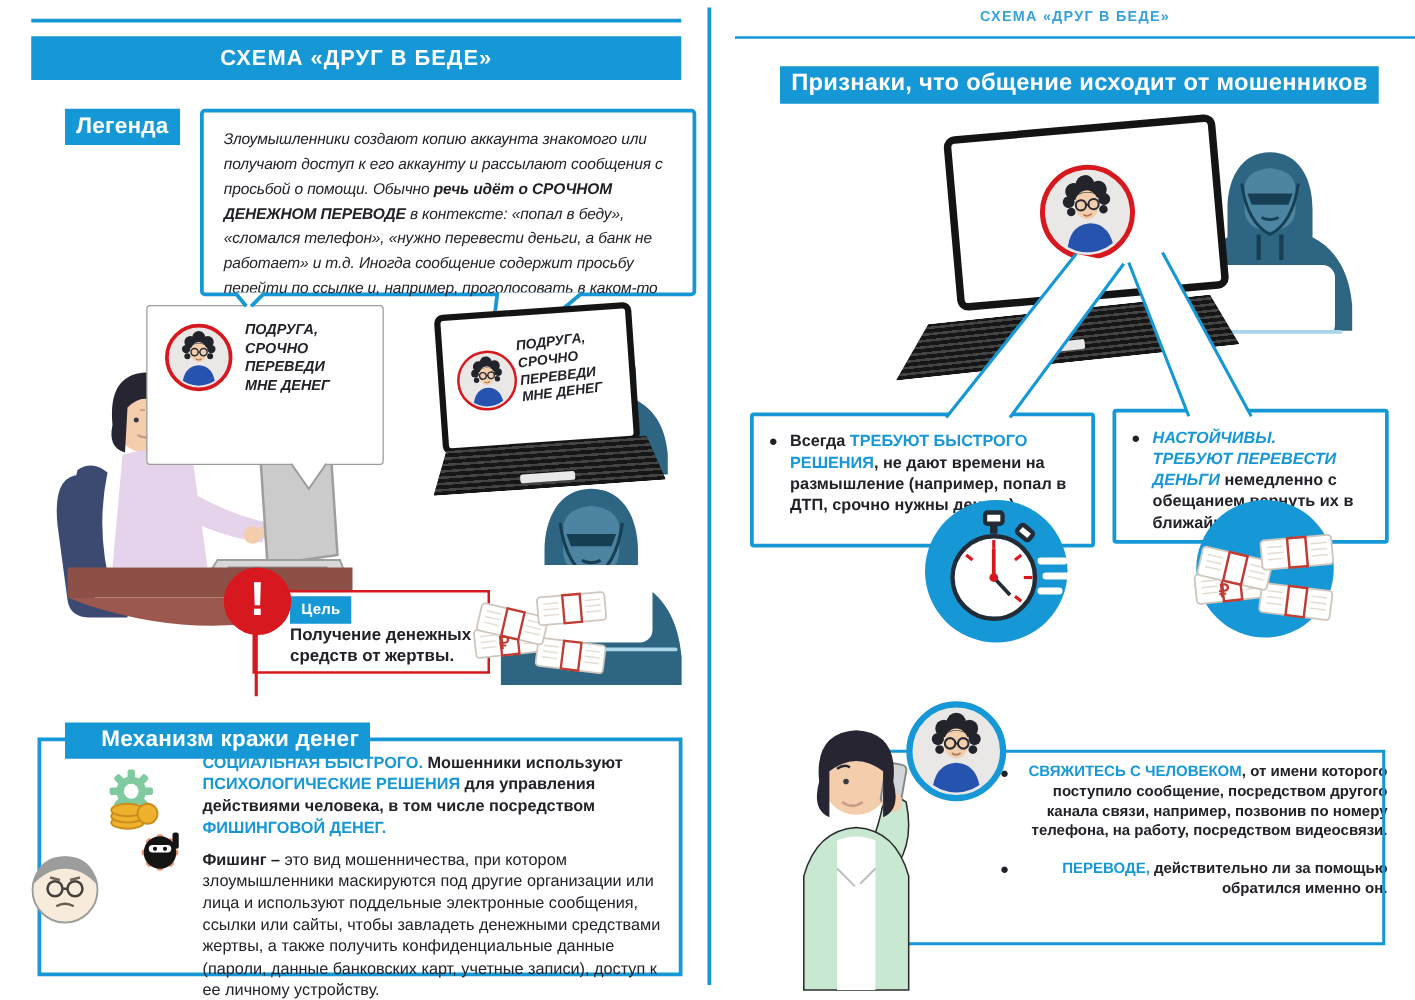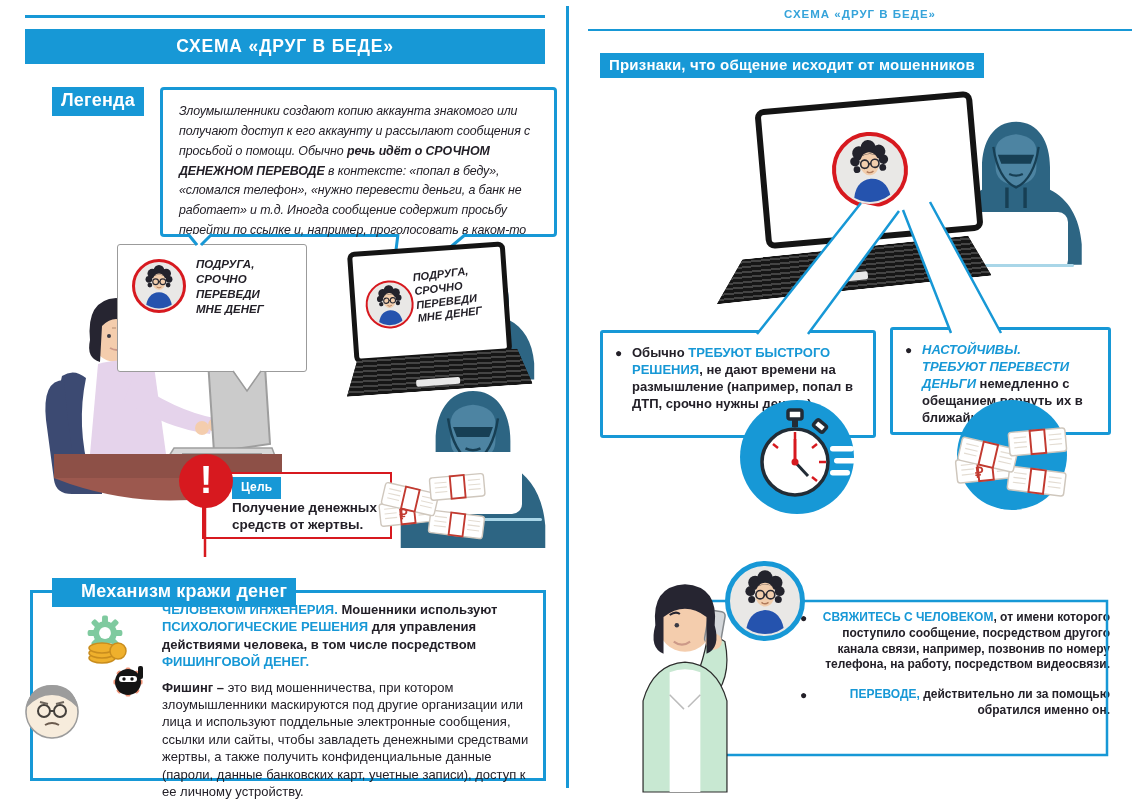--- a/index.html
+++ b/index.html
@@ -50,21 +50,21 @@
   .mech-text p{margin:0;font-size:13px;line-height:1.34;}
   .mech-text .p1{font-weight:bold;}
   .mech-text .p2{margin-top:8px;}
   .h2-laptop{left:410px;top:452px;width:112px;height:62px;background:#fff;border-radius:10px;z-index:2;}
   .h-line{position:absolute;height:3px;background:#a9d6e8;border-radius:2px;}
   
   .divider{left:566px;top:6px;width:3px;height:782px;background:var(--blue);}
   .rp-title{left:588px;top:8px;width:544px;text-align:center;color:#35a3da;font-weight:bold;
             font-size:11.5px;letter-spacing:1px;}
   .rp-rule{left:588px;top:29px;width:544px;height:2px;background:var(--blue);}
-  .rp-header{left:600px;top:53px;font-size:15px;}
+  .rp-header{left:624px;top:53px;font-size:19px;}
   .lap2{left:712px;top:96px;width:290px;height:200px;z-index:4;}
   .lap2-screen{position:absolute;left:48px;top:4px;width:218px;height:140px;background:#fff;
                border:6px solid #141414;border-radius:9px;box-sizing:border-box;transform:rotate(-5deg);}
   .lap2 .lap-base{left:2px;top:152px;width:276px;height:42px;transform:rotate(-6deg);
                   clip-path:polygon(11% 0,93% 0,100% 100%,0 100%);}
   .callout{position:absolute;border:3px solid var(--blue);border-radius:3px;background:#fff;
            box-sizing:border-box;padding:12px 10px 10px 12px;display:flex;z-index:1;}
   .callout .dot,.bullet-item .dot{width:17px;flex:0 0 17px;font-size:12px;line-height:1.45;}
   .callout p{margin:0;font-weight:bold;font-size:13px;line-height:1.3;}
   .c1{left:600px;top:330px;width:276px;height:108px;}
@@ -250,21 +250,21 @@
       <g stroke="#44403c" fill="none" stroke-width="2">
         <circle cx="-8" cy="-1" r="6"></circle>
           <circle cx="8" cy="-1" r="6"></circle>
           <path d="M-2,-1 h4"></path>
       </g>
       <path d="M-12,-10 l8,2 M12,-10 l-8,2" stroke="#6e665e" stroke-width="2"></path>
       <path d="M-7,13 Q0,9 7,13" stroke="#6b5b4e" stroke-width="2" fill="none"></path>
     </g>
   </svg>
   <div class="abs mech-text">
-    <p class="p1"><span class="blue-t">ЧЕЛОВЕКОМ ИНЖЕНЕРИЯ.</span><span> Мошенники используют </span><span class="blue-t">ПСИХОЛОГИЧЕСКИЕ РЕШЕНИЯ</span><span> для управления действиями человека, в том числе посредством </span><span class="blue-t">ФИШИНГОВОЙ ДЕНЕГ.</span></p>
+    <p class="p1"><span class="blue-t">СОЦИАЛЬНАЯ БЫСТРОГО.</span><span> Мошенники используют </span><span class="blue-t">ПСИХОЛОГИЧЕСКИЕ РЕШЕНИЯ</span><span> для управления действиями человека, в том числе посредством </span><span class="blue-t">ФИШИНГОВОЙ ДЕНЕГ.</span></p>
     <p class="p2"><b>Фишинг – </b><span>это вид мошенничества, при котором злоумышленники маскируются под другие организации или лица и используют поддельные электронные сообщения, ссылки или сайты, чтобы завладеть денежными средствами жертвы, а также получить конфиденциальные данные (пароли, данные банковских карт, учетные записи), доступ к ее личному устройству.</span></p>
   </div>
 
   <div class="abs divider"></div>
   <div class="abs rp-title">СХЕМА «ДРУГ В БЕДЕ»</div>
   <div class="abs rp-rule"></div>
   <div class="tag rp-header">Признаки, что общение исходит от мошенников</div>
 
   <svg class="fig" style="left:948px;top:116px;z-index:1;" width="136" height="150" viewBox="0 0 120 130">
       <use href="#hacker-g"></use>
@@ -279,21 +279,21 @@
             <use href="#avatar-g"></use>
           </svg>
       </div>
     </div>
     <div class="lap-base"></div>
     <div class="pad" style="left:100px;top:178px;width:56px;height:8px;transform:rotate(-6deg);"></div>
   </div>
 
   <div class="callout c1">
     <span class="dot">●</span>
-    <p><span>Обычно </span><span class="blue-t">ТРЕБУЮТ БЫСТРОГО РЕШЕНИЯ</span><span>, не дают времени на размышление (например, попал в ДТП, срочно нужны деньги).</span></p>
+    <p><span>Всегда </span><span class="blue-t">ТРЕБУЮТ БЫСТРОГО РЕШЕНИЯ</span><span>, не дают времени на размышление (например, попал в ДТП, срочно нужны деньги).</span></p>
   </div>
 
   <div class="callout c2">
     <span class="dot">●</span>
     <p><span class="blue-t pre">НАСТОЙЧИВЫ.
 ТРЕБУЮТ ПЕРЕВЕСТИ ДЕНЬГИ</span><span> немедленно с обещанием вернуть их в ближайшее время.</span></p>
   </div>
 
   <div class="icircle sw-circle">
     <svg width="114" height="114" viewBox="0 0 114 114" style="overflow:visible;display:block;">

